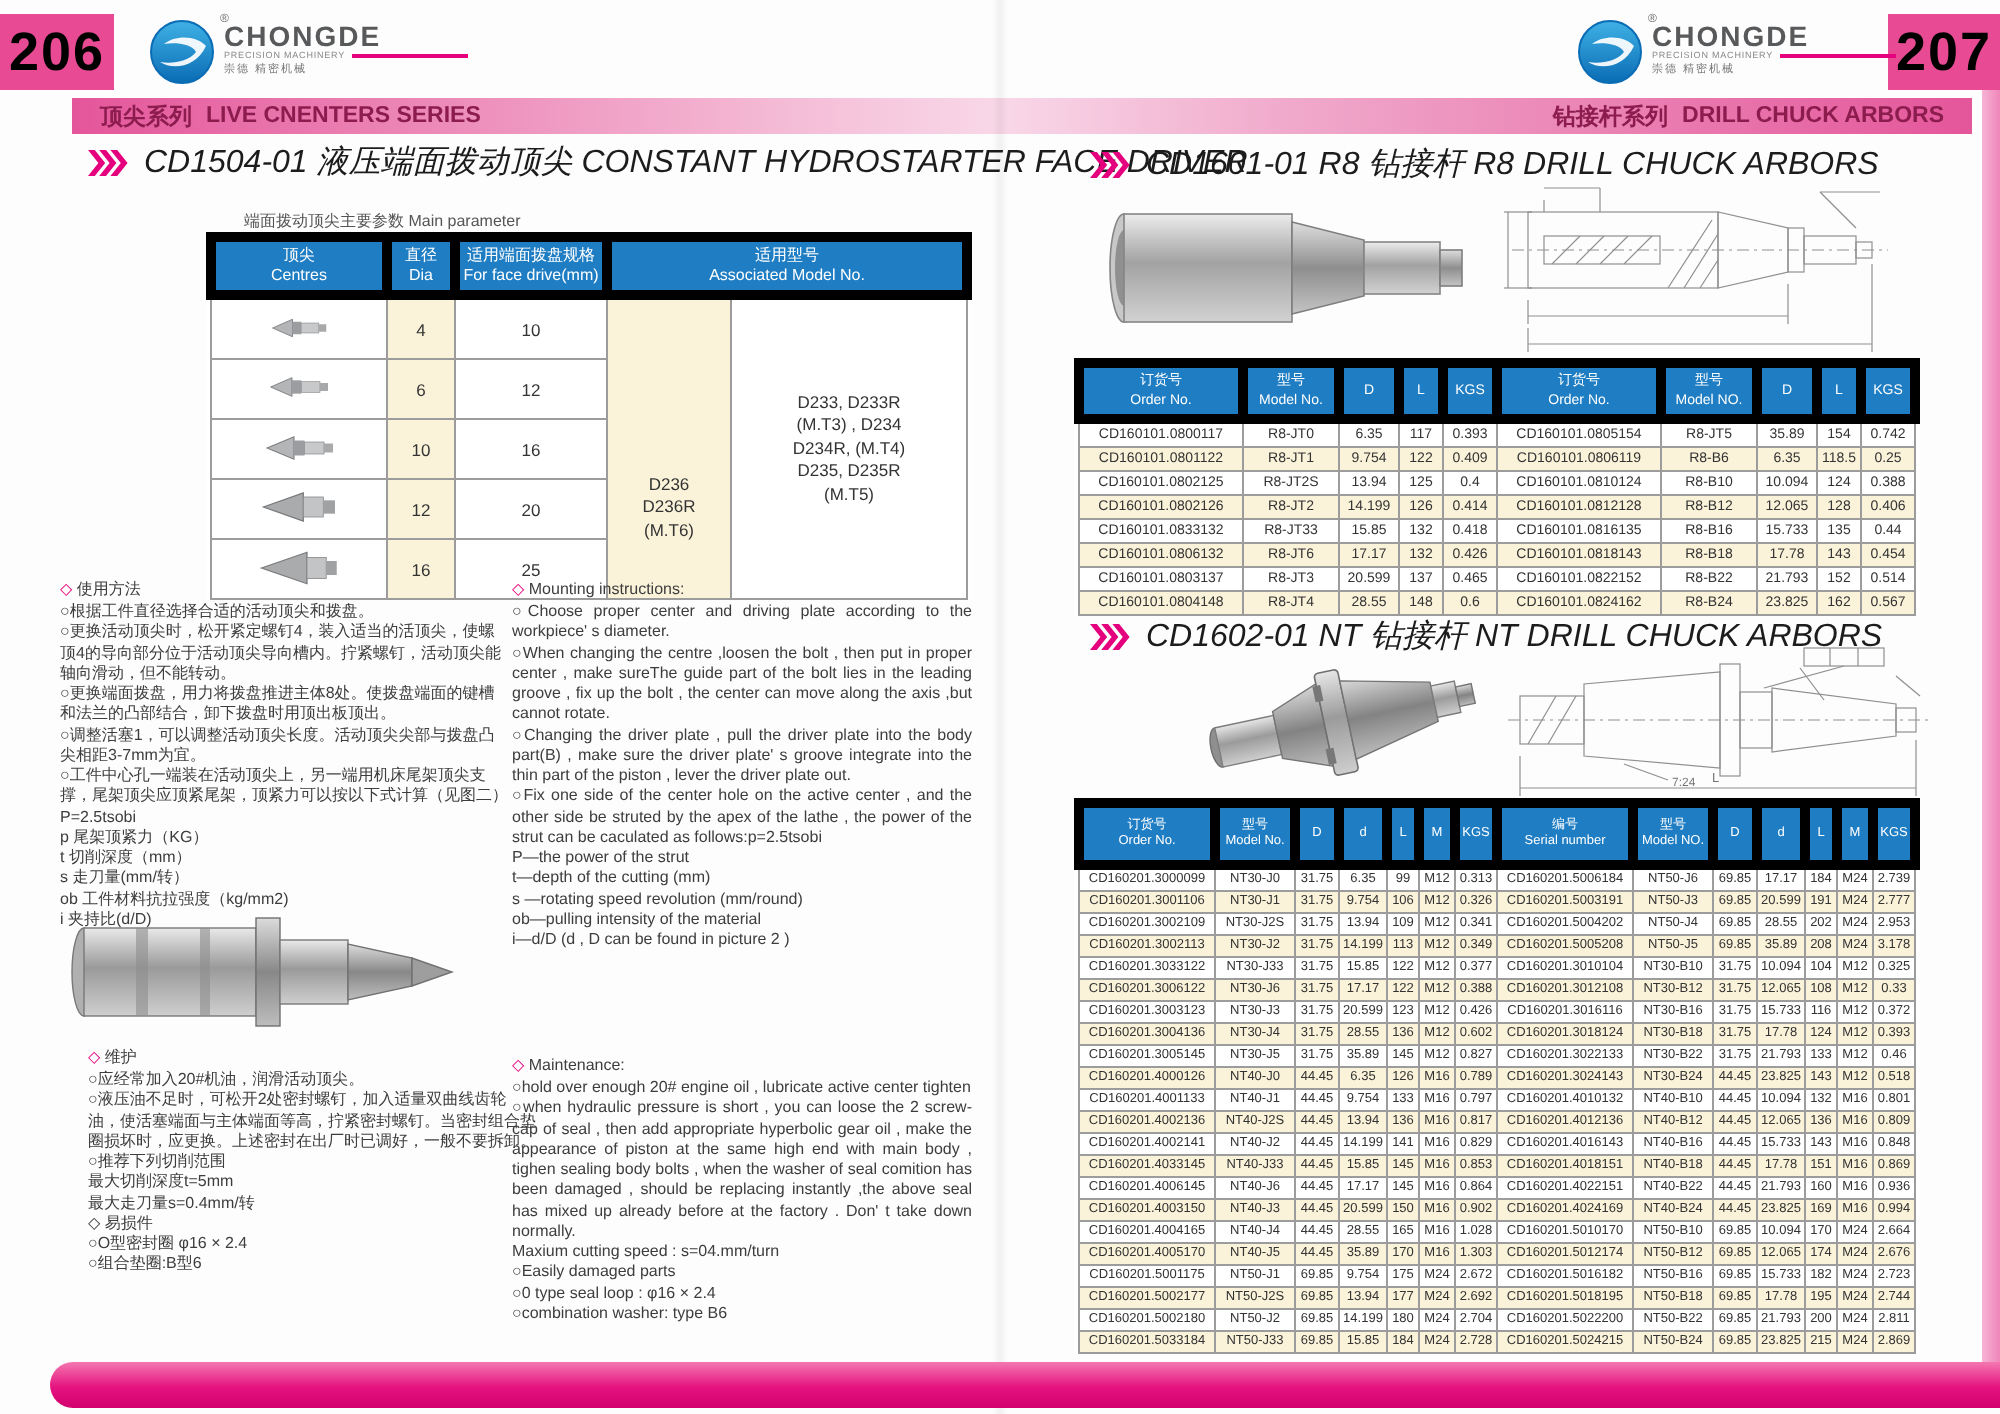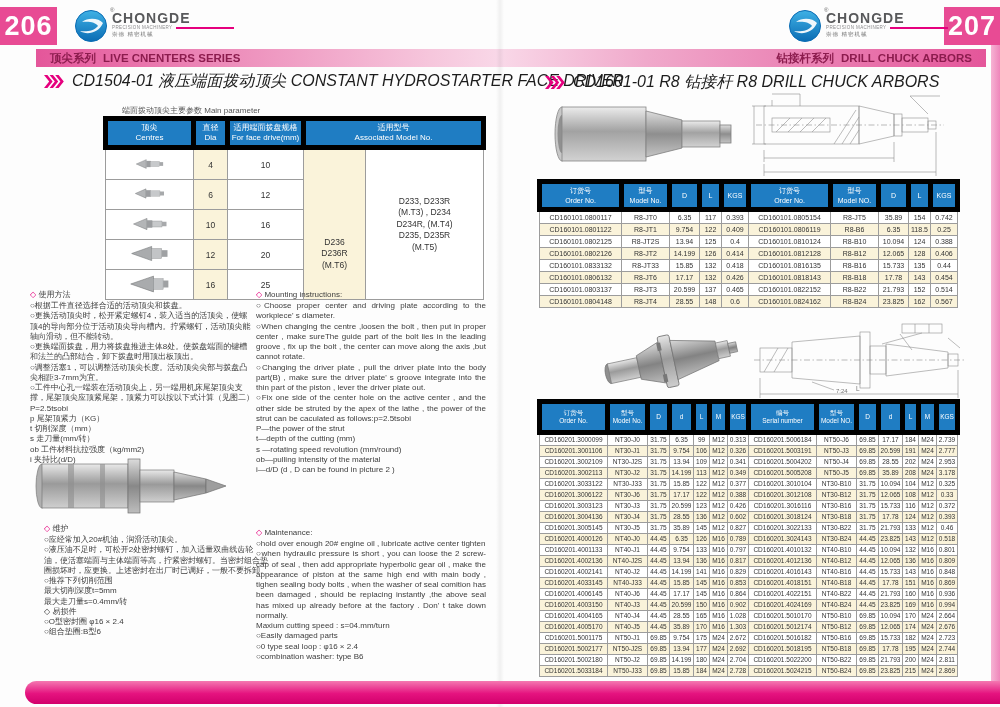--- a/index.html
+++ b/index.html
@@ -2,21 +2,21 @@
 <html><head>
 <meta charset="utf-8">
 <style>
   html,body{margin:0;padding:0;background:#e9e9e9;}
   .canvas{position:relative;width:1000px;height:707px;background:#fdfdfd;overflow:hidden;
           font-family:"Liberation Sans","DejaVu Sans",sans-serif;color:#222;}
   .fold{position:absolute;left:496px;top:0;width:8px;height:707px;
         background:linear-gradient(to right,rgba(0,0,0,0),rgba(0,0,0,0.05),rgba(0,0,0,0));}
 
   
-  .pageno{position:absolute;background:#e84b94;color:#ffffff;font-size:27px;font-weight:bold;
+  .pageno{position:absolute;background:#e84b94;color:#000000;font-size:27px;font-weight:bold;
           display:flex;align-items:center;justify-content:center;letter-spacing:1px;}
   .pageno.left{left:0;top:7px;width:57px;height:38px;}
   .pageno.right{left:944px;top:7px;width:56px;height:38px;}
 
   
   .logo{position:absolute;display:flex;align-items:flex-start;gap:4px;}
   .logo.l{left:74px;top:9px;}
   .logo.r{left:788px;top:9px;}
   .logo-body{position:relative;padding-top:3px;}
   .logo-reg{position:absolute;top:-2px;left:-2px;font-size:6px;color:#6b6b6b;}
@@ -509,20 +509,28 @@
           <td>0.6</td>
           <td>CD160101.0824162</td>
           <td>R8-B24</td>
           <td>23.825</td>
           <td>162</td>
           <td>0.567</td>
         </tr>
       </tbody>
   </table>
 
+  <div class="heading" style="left:545px;top:308px;">
+    <svg class="chev" width="20" height="13" viewBox="0 0 20 13">
+      <path d="M0 0 L5.2 6.5 L0 13 L3.4 13 L8.6 6.5 L3.4 0 Z" fill="#e5007e"></path>
+      <path d="M5.6 0 L10.8 6.5 L5.6 13 L9 13 L14.2 6.5 L9 0 Z" fill="#e5007e"></path>
+      <path d="M11.2 0 L16.4 6.5 L11.2 13 L14.6 13 L19.8 6.5 L14.6 0 Z" fill="#e5007e"></path>
+    </svg>
+    <span>CD1602-01  NT 钻接杆 NT DRILL CHUCK ARBORS</span>
+  </div>
 
   <svg class="art" style="left:598px;top:318px;" width="152" height="84" viewBox="0 0 152 84">
     <defs>
       <linearGradient id="m5" x1="0" y1="0" x2="0" y2="1">
         <stop offset="0" stop-color="#e6e6e6"></stop>
           <stop offset="0.45" stop-color="#9b9b9b"></stop>
           <stop offset="1" stop-color="#cecece"></stop>
       </linearGradient>
       <linearGradient id="m6" x1="0" y1="0" x2="0" y2="1">
         <stop offset="0" stop-color="#d8d8d8"></stop>

